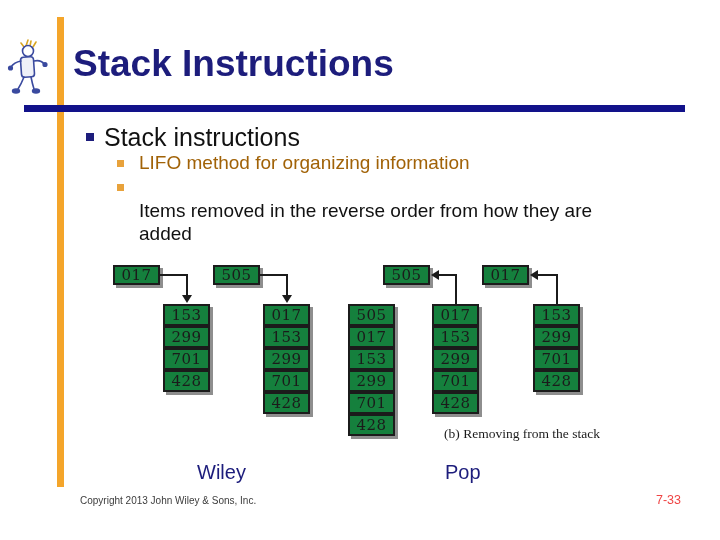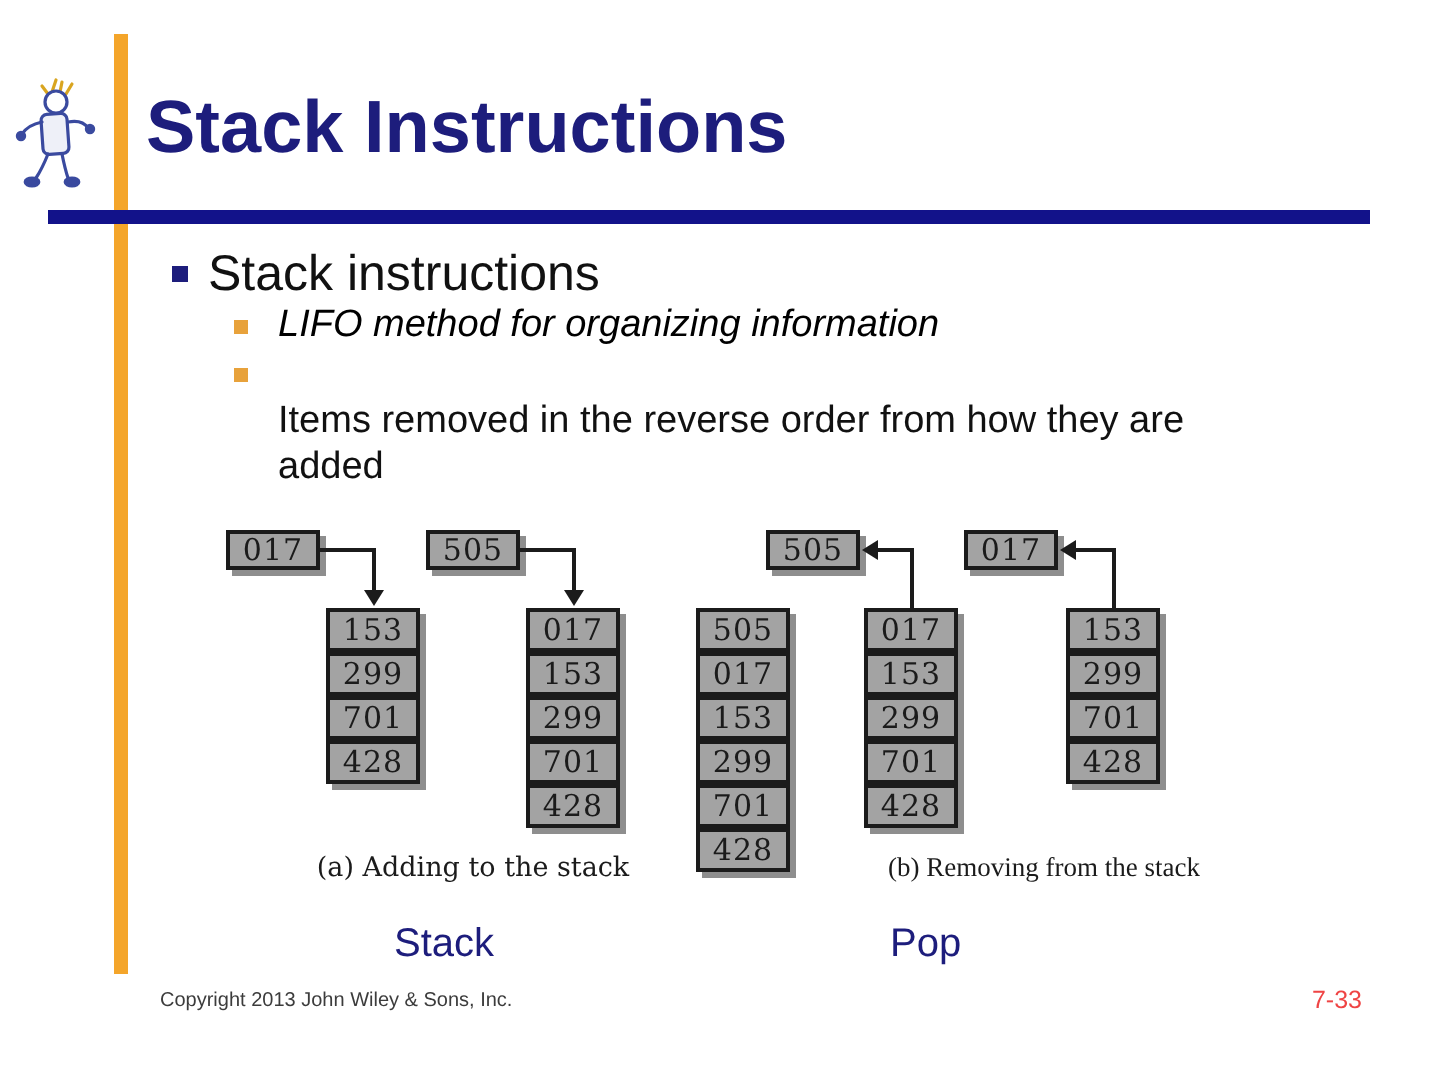--- a/index.html
+++ b/index.html
@@ -12,27 +12,27 @@
   #v-accent-bar{left:57px;top:17px;width:7px;height:470px;}
   #h-rule{left:24px;top:105px;width:661px;height:7px;}
   
   #title{left:73px;top:42px;font-size:37px;font-weight:bold;line-height:1.2;white-space:nowrap;}
   
   .sq{width:8px;height:8px;}
   #b1-marker{left:86px;top:133px;}
   #b1-text{left:104px;top:123px;font-size:25px;line-height:28px;color:#111111;}
   .sub-marker{width:7px;height:7px;}
   #b2-marker{left:117px;top:160px;}
-  #b2-text{left:139px;top:151px;font-size:19px;line-height:23px;color:#000000;font-style:italic;}
+  #b2-text{left:139px;top:151px;font-size:19px;line-height:23px;color:#a16207;}
   #b3-marker{left:117px;top:184px;}
   #b3-text{left:139px;top:175px;width:494px;font-size:19px;line-height:23px;color:#111111;margin-top:24px;}
   
   #diagram{left:0;top:0;width:720px;height:540px;}
   .cell,.vbox{
-    box-sizing:border-box;position:absolute;background:#a3a3a3;
+    box-sizing:border-box;position:absolute;background:#15803d;
     display:flex;align-items:center;justify-content:center;
     font-family:"DejaVu Serif",serif;font-size:15px;letter-spacing:0.5px;
   }
   .dline{position:absolute;}
   .arrow-down{position:absolute;width:0;height:0;border-left:5px solid transparent;border-right:5px solid transparent;}
   .arrow-left{position:absolute;width:0;height:0;border-top:5px solid transparent;border-bottom:5px solid transparent;}
   .caption{position:absolute;top:426px;font-family:"DejaVu Serif",serif;font-size:13.5px;text-align:center;white-space:nowrap;}
   #caption-a{left:134px;width:205px;}
   #caption-b{left:412px;width:220px;}
   .op-label{position:absolute;top:461px;font-size:20px;white-space:nowrap;}
@@ -118,22 +118,21 @@
       <div class="vbox" style="left: 482px; top: 265px; width: 47px; height: 20px; border: 2px solid rgb(27, 27, 27); box-shadow: rgb(142, 142, 142) 3px 3px 0px; color: rgb(27, 27, 27);">017</div>
       <div class="arrow-left" style="left: 530px; top: 270px; border-right: 8px solid rgb(27, 27, 27);"></div>
       <div class="dline" style="left: 537px; top: 274px; width: 21px; height: 2px; background: rgb(27, 27, 27);"></div>
       <div class="dline" style="left: 556px; top: 274px; width: 2px; height: 30px; background: rgb(27, 27, 27);"></div>
       <div class="cell" style="left: 533px; top: 304px; width: 47px; height: 22px; border: 2px solid rgb(27, 27, 27); box-shadow: rgb(142, 142, 142) 3px 3px 0px; color: rgb(27, 27, 27);">153</div>
       <div class="cell" style="left: 533px; top: 326px; width: 47px; height: 22px; border: 2px solid rgb(27, 27, 27); box-shadow: rgb(142, 142, 142) 3px 3px 0px; color: rgb(27, 27, 27);">299</div>
       <div class="cell" style="left: 533px; top: 348px; width: 47px; height: 22px; border: 2px solid rgb(27, 27, 27); box-shadow: rgb(142, 142, 142) 3px 3px 0px; color: rgb(27, 27, 27);">701</div>
       <div class="cell" style="left: 533px; top: 370px; width: 47px; height: 22px; border: 2px solid rgb(27, 27, 27); box-shadow: rgb(142, 142, 142) 3px 3px 0px; color: rgb(27, 27, 27);">428</div>
     </div>
 
-  <div class="caption" id="caption-a" style="color: rgb(27, 27, 27);">(a) Adding to the stack</div>
   <div class="caption" id="caption-b" style="color: rgb(27, 27, 27); font-family: Liberation Serif, serif;">(b) Removing from the stack</div>
 
-  <div class="op-label" id="push-label" style="color: rgb(29, 29, 124);">Stack</div>
+  <div class="op-label" id="push-label" style="color: rgb(29, 29, 124);">Wiley</div>
   <div class="op-label" id="pop-label" style="color: rgb(29, 29, 124);">Pop</div>
 
   <div class="abs" id="copyright" style="color: rgb(60, 60, 60);">Copyright 2013 John Wiley &amp; Sons, Inc.</div>
   <div class="abs" id="page-number" style="color: #ef4444;">7-33</div>
 
 </div>
 
 </body></html>

